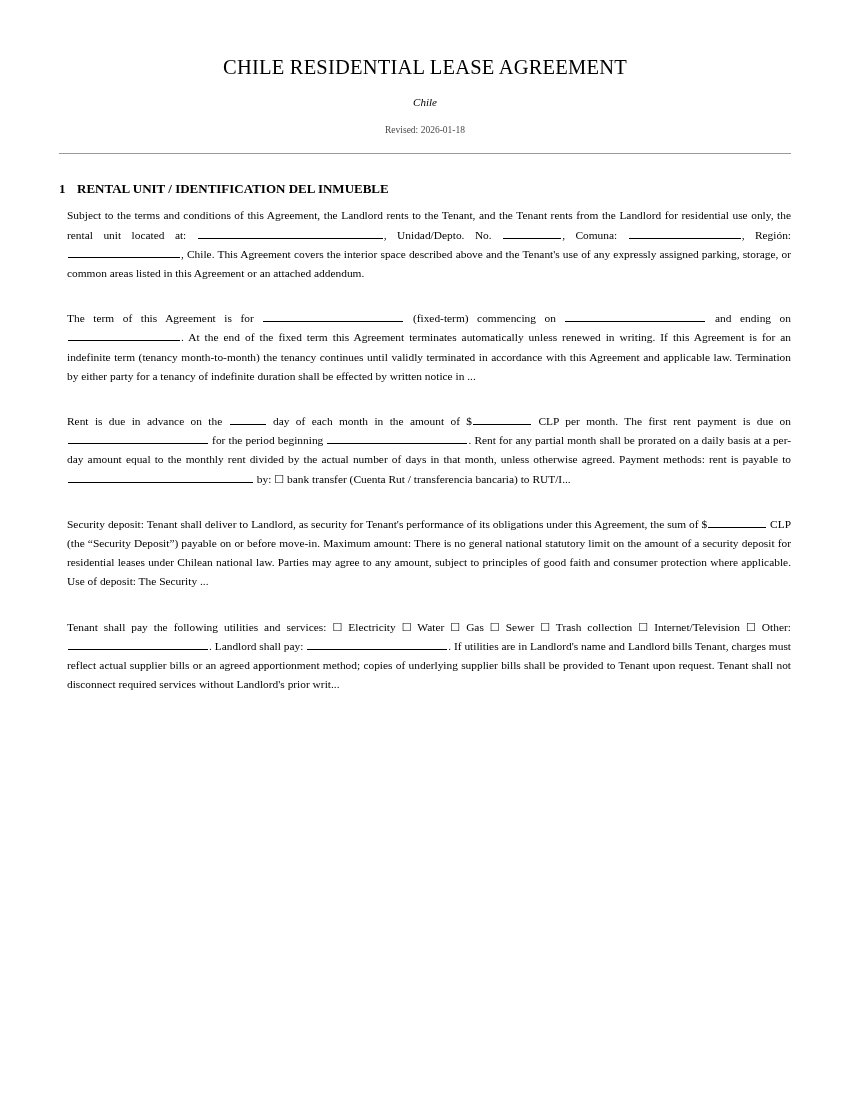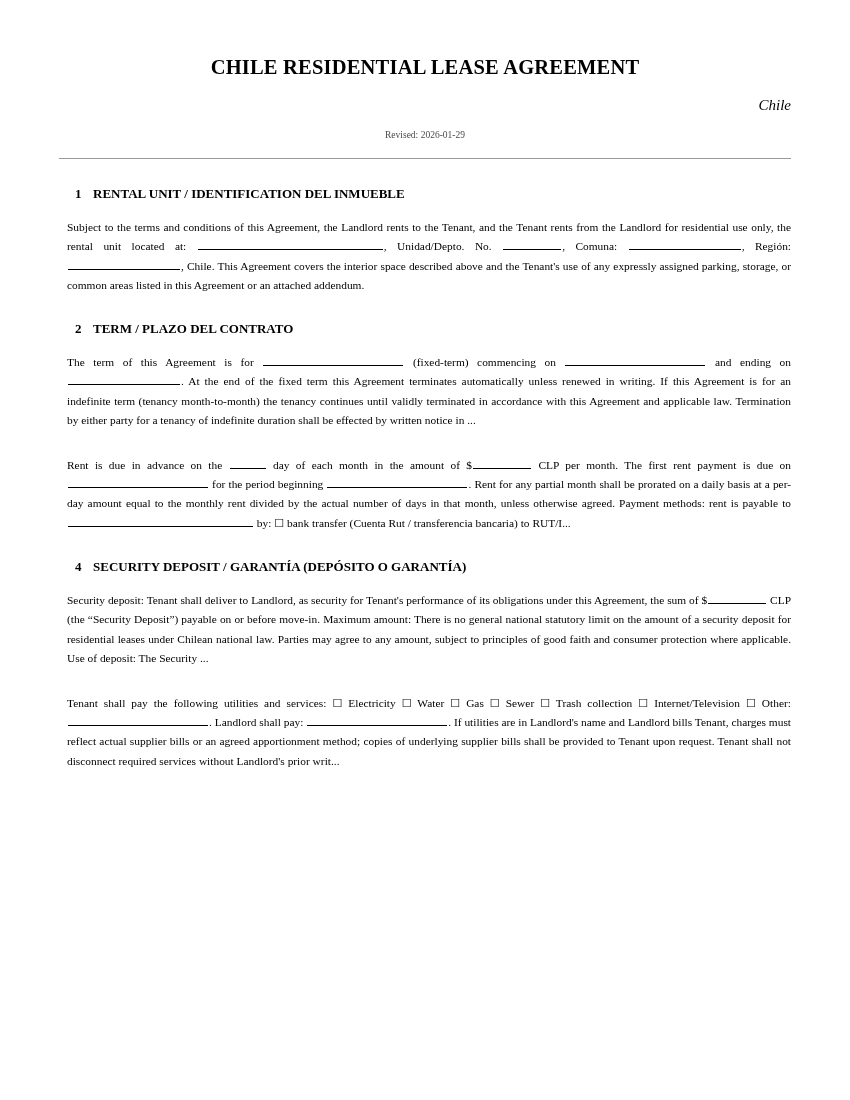--- a/index.html
+++ b/index.html
@@ -19,29 +19,29 @@
   .page {
     position: relative;
     width: 850px;
     height: 1100px;
     box-sizing: border-box;
     padding: 56px 59px 0 59px;
   }
   .doc-title {
     text-align: center;
     font-size: 20.5px;
-    font-weight: bold;
+    font-weight: normal;
     letter-spacing: 0.2px;
     line-height: 1.15;
     margin: 0 0 16px 0;
   }
   .doc-subtitle {
-    text-align: right;
+    text-align: center;
     font-style: italic;
-    font-size: 15px;
+    font-size: 11px;
     line-height: 1.2;
     margin: 0 0 16px 0;
   }
   .doc-revised {
     text-align: center;
     font-size: 9.5px;
     color: #4a4a4a;
     line-height: 1.2;
     margin: 0 0 17px 0;
   }
@@ -50,21 +50,21 @@
     border-top: 1px solid #9a9a9a;
     margin: 0 0 0 0;
     height: 0;
   }
   .section {
     margin: 0;
   }
   .section-heading {
     font-size: 13px;
     font-weight: bold;
-    margin: 16px;
+    margin: 0;
     padding: 0;
     line-height: 1.25;
     white-space: nowrap;
   }
   .sec-num {
     display: inline-block;
     min-width: 18px;
   }
   .section-body {
     font-size: 11.4px;
@@ -100,38 +100,36 @@
 </style>
 </head>
 <body>
 
 <div class="page">
 
   <h1 class="doc-title">CHILE RESIDENTIAL LEASE AGREEMENT</h1>
 
   <div class="doc-subtitle">Chile</div>
 
-  <div class="doc-revised">Revised: 2026-01-29</div>
+  <div class="doc-revised">Revised: 2026-01-18</div>
 
   <hr class="rule">
 
   <div id="section-list">
       <div class="section">
         <h2 class="section-heading"><span class="sec-num">1</span><span>RENTAL UNIT / IDENTIFICATION DEL INMUEBLE</span></h2>
         <p class="section-body"><span>Subject to the terms and conditions of this Agreement, the Landlord rents to the Tenant, and the Tenant rents from the Landlord for residential use only, the rental unit located at: </span><span class="blank b-xxl"></span><span>, Unidad/Depto. No. </span><span class="blank b-sm"></span><span>, Comuna: </span><span class="blank b-lg"></span><span>, Región: </span><span class="blank b-lg"></span><span>, Chile. This Agreement covers the interior space described above and the Tenant's use of any expressly assigned parking, storage, or common areas listed in this Agreement or an attached addendum.</span></p>
       </div>
       <div class="section">
-        <h2 class="section-heading"><span class="sec-num">2</span><span>TERM / PLAZO DEL CONTRATO</span></h2>
         <p class="section-body"><span>The term of this Agreement is for </span><span class="blank b-xl"></span><span> (fixed-term) commencing on </span><span class="blank b-xl"></span><span> and ending on </span><span class="blank b-lg"></span><span>. At the end of the fixed term this Agreement terminates automatically unless renewed in writing. If this Agreement is for an indefinite term (tenancy month-to-month) the tenancy continues until validly terminated in accordance with this Agreement and applicable law. Termination by either party for a tenancy of indefinite duration shall be effected by written notice in ...</span></p>
       </div>
       <div class="section">
         <p class="section-body"><span>Rent is due in advance on the </span><span class="blank b-xs"></span><span> day of each month in the amount of $</span><span class="blank b-sm"></span><span> CLP per month. The first rent payment is due on </span><span class="blank b-xl"></span><span> for the period beginning </span><span class="blank b-xl"></span><span>. Rent for any partial month shall be prorated on a daily basis at a per-day amount equal to the monthly rent divided by the actual number of days in that month, unless otherwise agreed. Payment methods: rent is payable to </span><span class="blank b-xxl"></span><span> by: </span><span class="cbox">☐</span><span> bank transfer (Cuenta Rut / transferencia bancaria) to RUT/I...</span></p>
       </div>
       <div class="section">
-        <h2 class="section-heading"><span class="sec-num">4</span><span>SECURITY DEPOSIT / GARANTÍA (DEPÓSITO O GARANTÍA)</span></h2>
         <p class="section-body"><span>Security deposit: Tenant shall deliver to Landlord, as security for Tenant's performance of its obligations under this Agreement, the sum of $</span><span class="blank b-sm"></span><span> CLP (the “Security Deposit”) payable on or before move-in. Maximum amount: There is no general national statutory limit on the amount of a security deposit for residential leases under Chilean national law. Parties may agree to any amount, subject to principles of good faith and consumer protection where applicable. Use of deposit: The Security ...</span></p>
       </div>
       <div class="section">
         <p class="section-body"><span>Tenant shall pay the following utilities and services: </span><span class="cbox">☐</span><span> Electricity </span><span class="cbox">☐</span><span> Water </span><span class="cbox">☐</span><span> Gas </span><span class="cbox">☐</span><span> Sewer </span><span class="cbox">☐</span><span> Trash collection </span><span class="cbox">☐</span><span> Internet/Television </span><span class="cbox">☐</span><span> Other: </span><span class="blank b-xl"></span><span>. Landlord shall pay: </span><span class="blank b-xl"></span><span>. If utilities are in Landlord's name and Landlord bills Tenant, charges must reflect actual supplier bills or an agreed apportionment method; copies of underlying supplier bills shall be provided to Tenant upon request. Tenant shall not disconnect required services without Landlord's prior writ...</span></p>
       </div>
     </div>
 
 </div>
 
 </body></html>

